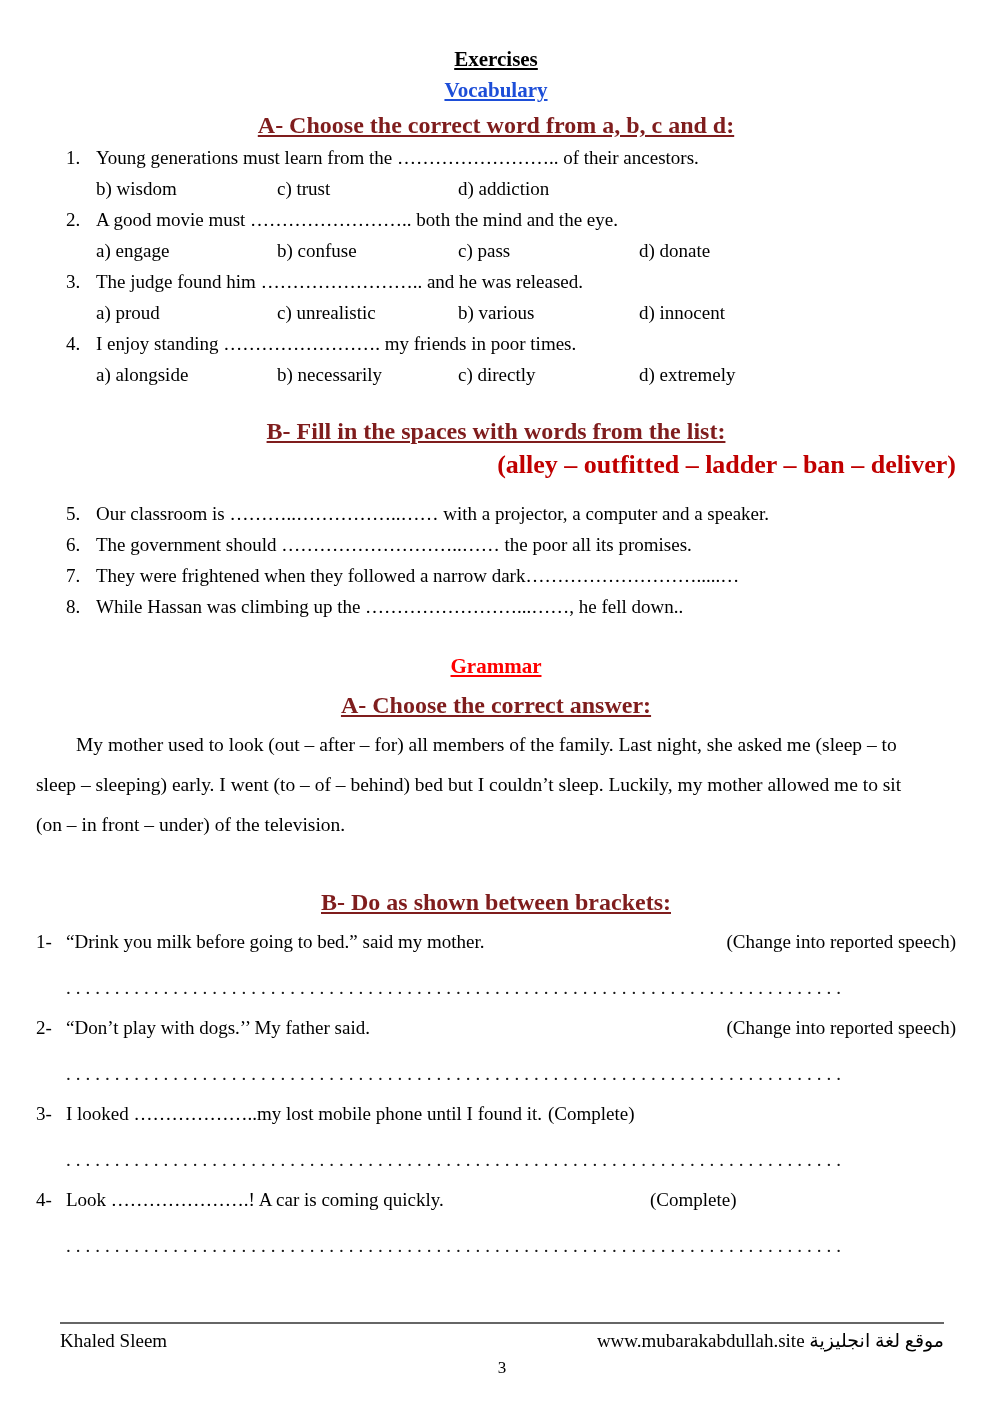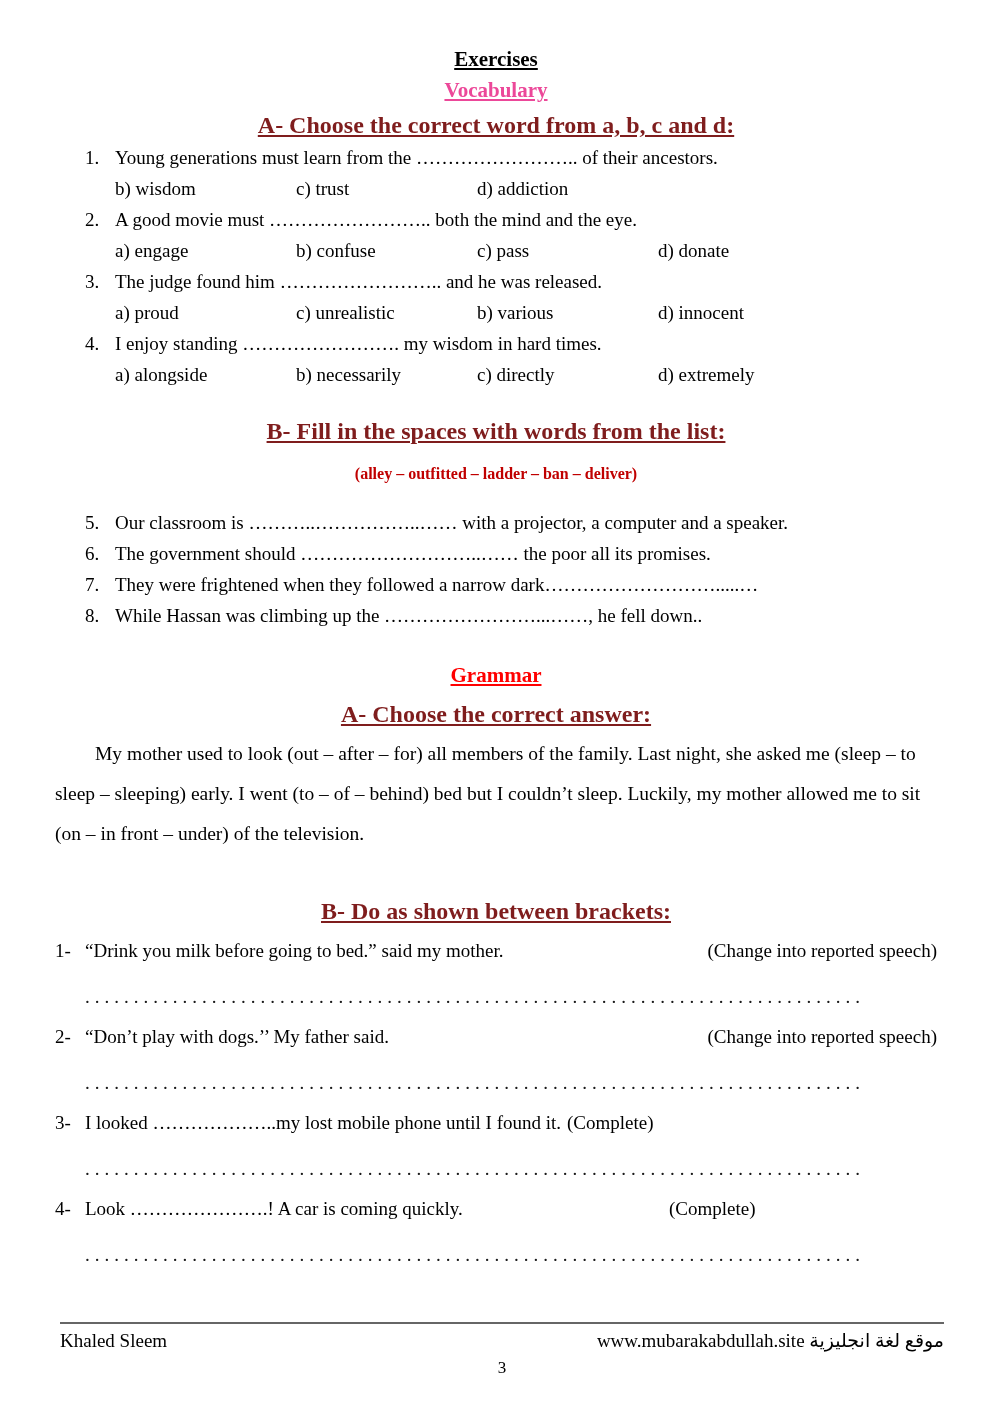--- a/index.html
+++ b/index.html
@@ -5,49 +5,49 @@
   * { margin: 0; padding: 0; box-sizing: border-box; }
   html, body { background: #ffffff; }
   .page {
     width: 992px; height: 1403px;
     background: #ffffff;
     position: relative;
     font-family: "Liberation Serif", serif;
     color: #000000;
     overflow: hidden;
   }
-  .content { padding: 0 55px; }
+  .content { padding: 0 36px; }
 
   .doc-title {
     text-align: center; font-size: 21px; font-weight: bold;
     text-decoration: underline; margin-top: 46px; line-height: 26px;
   }
   .vocab-title {
     text-align: center; font-size: 21px; font-weight: bold;
-    color: #ec4899; text-decoration: underline; margin-top: 5px; line-height: 26px;
+    color: #1d4ed8; text-decoration: underline; margin-top: 5px; line-height: 26px;
   }
   .sec-head {
     font-size: 24px; font-weight: bold; color: #7f1d1d;
     text-decoration: underline; line-height: 26px; text-align: center;
   }
   .head-a { margin-top: 9px; }
 
   .qa-list { margin-top: 4px; }
   .q-row { display: flex; line-height: 31px; font-size: 19px; }
   .q-num { width: 30px; flex: 0 0 30px; padding-left: 0; }
   .q-row .q-indent { width: 30px; flex: 0 0 30px; }
   .q-text { white-space: nowrap; }
   .opt-row { display: flex; line-height: 31px; font-size: 19px; padding-left: 60px; }
   .opt { width: 181px; flex: 0 0 181px; }
   .opt:last-child { width: auto; flex: 0 0 auto; }
 
   .head-b1 { margin-top: 28px; }
   .word-list {
-    text-align: center; color: #C00000; font-weight: bold;
-    font-size: 16px; margin-top: 17px; line-height: 26px;
+    text-align: right; color: #C00000; font-weight: bold;
+    font-size: 26px; margin-top: 8px; line-height: 26px;
   }
   .qa-list-b { margin-top: 20px; }
 
   .grammar-title {
     text-align: center; font-size: 21px; font-weight: bold; color: #FF0000;
     text-decoration: underline; margin-top: 31px; line-height: 26px;
   }
   .head-ga { margin-top: 13px; }
   .g-paragraph {
     margin-top: 7px; font-size: 19.5px; line-height: 40px;
@@ -128,21 +128,21 @@
       <div class="opt-row">
         <span class="opt">a) proud</span>
         <span class="opt">c) unrealistic</span>
         <span class="opt">b) various</span>
         <span class="opt">d) innocent</span>
       </div>
 
       <div class="q-row">
         <span class="q-indent"></span>
         <span class="q-num">4.</span>
-        <span class="q-text">I enjoy standing ……………………. my wisdom in hard times.</span>
+        <span class="q-text">I enjoy standing ……………………. my friends in poor times.</span>
       </div>
       <div class="opt-row">
         <span class="opt">a) alongside</span>
         <span class="opt">b) necessarily</span>
         <span class="opt">c) directly</span>
         <span class="opt">d) extremely</span>
       </div>
     </div>
 
     <div class="sec-head head-b1">B- Fill in the spaces with words from the list:</div>

